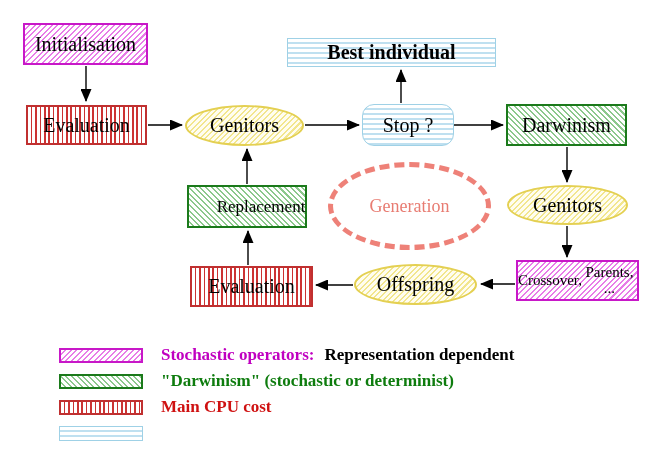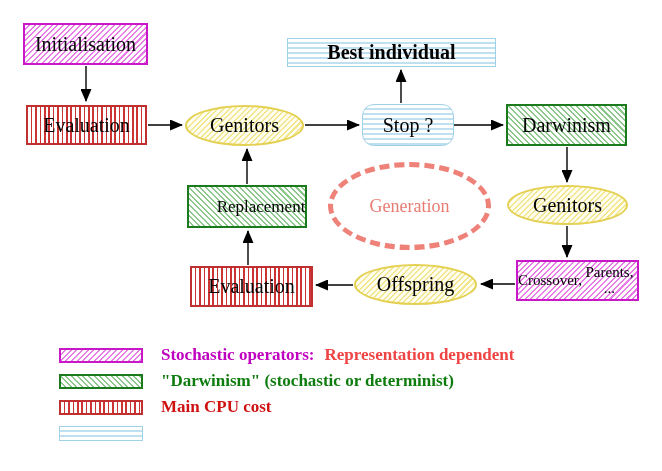--- a/index.html
+++ b/index.html
@@ -41,21 +41,21 @@
   .mid-label{font-size:17px;padding-left:28px;}
   .arrows{position:absolute;left:0;top:0;pointer-events:none;}
   
   .legend-row{position:absolute;left:24px;display:flex;align-items:center;height:18px;margin-left:35px;}
   .swatch{width:84px;height:15px;box-sizing:border-box;flex:0 0 auto;}
   .legend-text{
     margin-left:18px;font-size:17px;font-weight:bold;white-space:nowrap;
     font-family:"Liberation Serif","DejaVu Serif",serif;
   }
   .t-magenta{color:#c000c0;}
-  .t-gold{color:#ef4444;margin-left:10px;text-align:right;}
+  .t-gold{color:#000000;margin-left:10px;text-align:right;}
   .t-green{color:#0e7c0e;}
   .t-red{color:#cf1111;}
   .t-blue{color:#a3cde6;}
 </style>
 </head>
 <body>
 
 <div class="canvas">
 
   <svg class="arrows" width="662" height="471">

